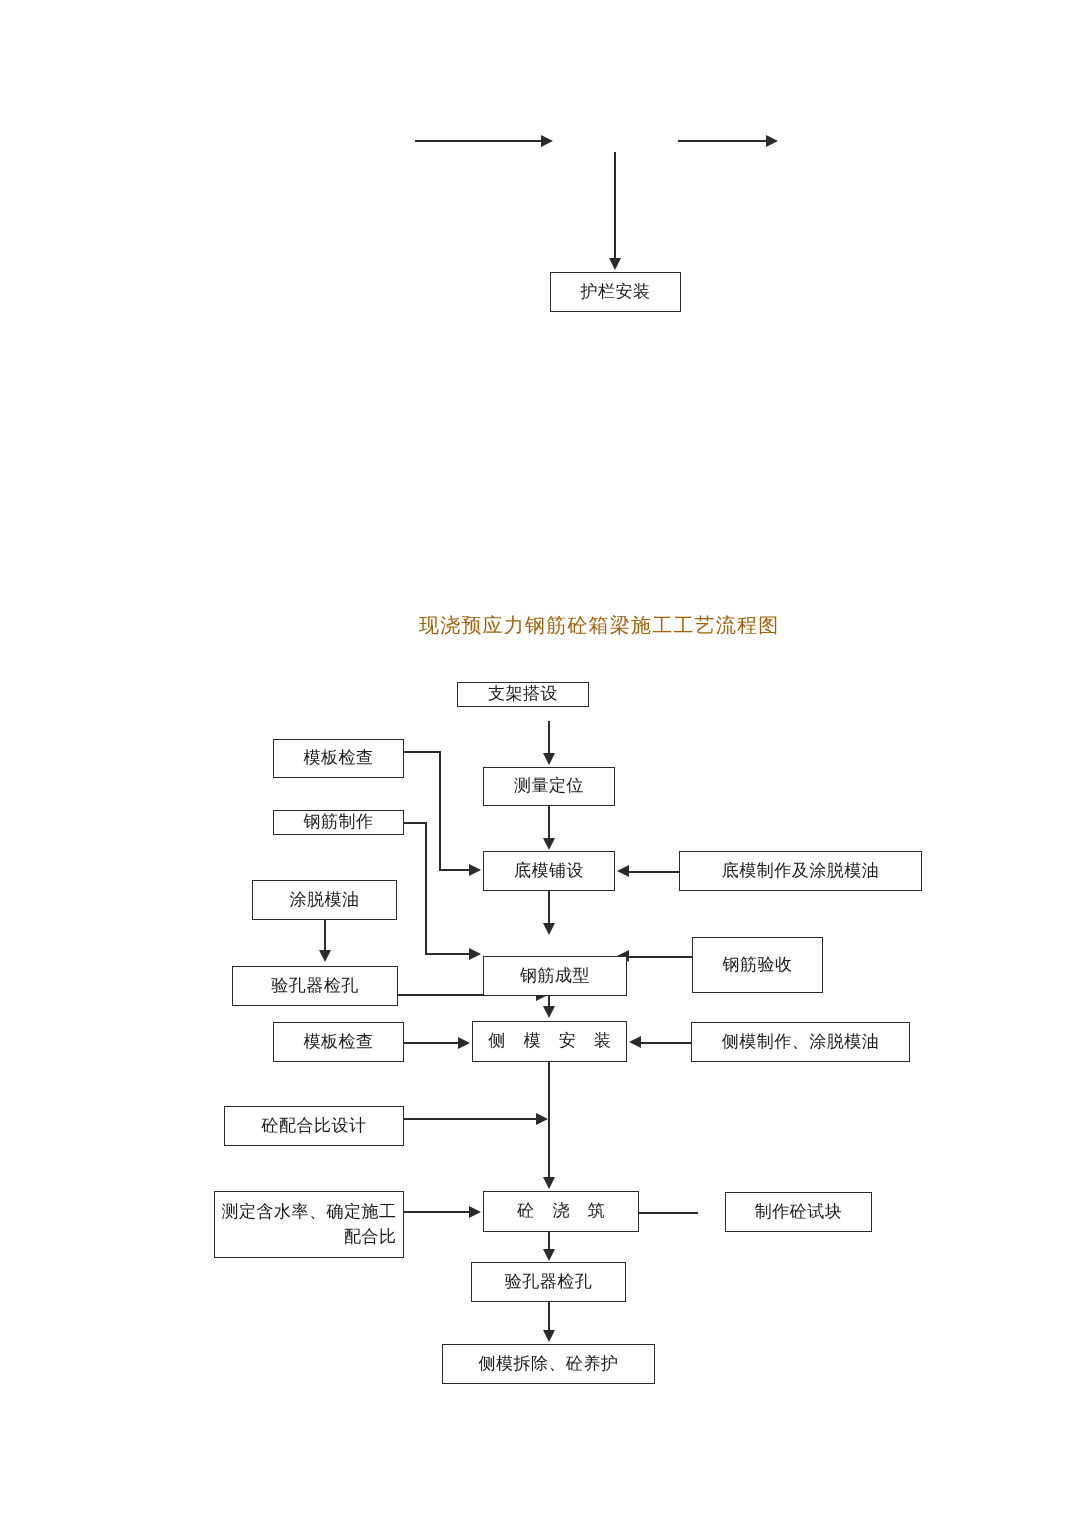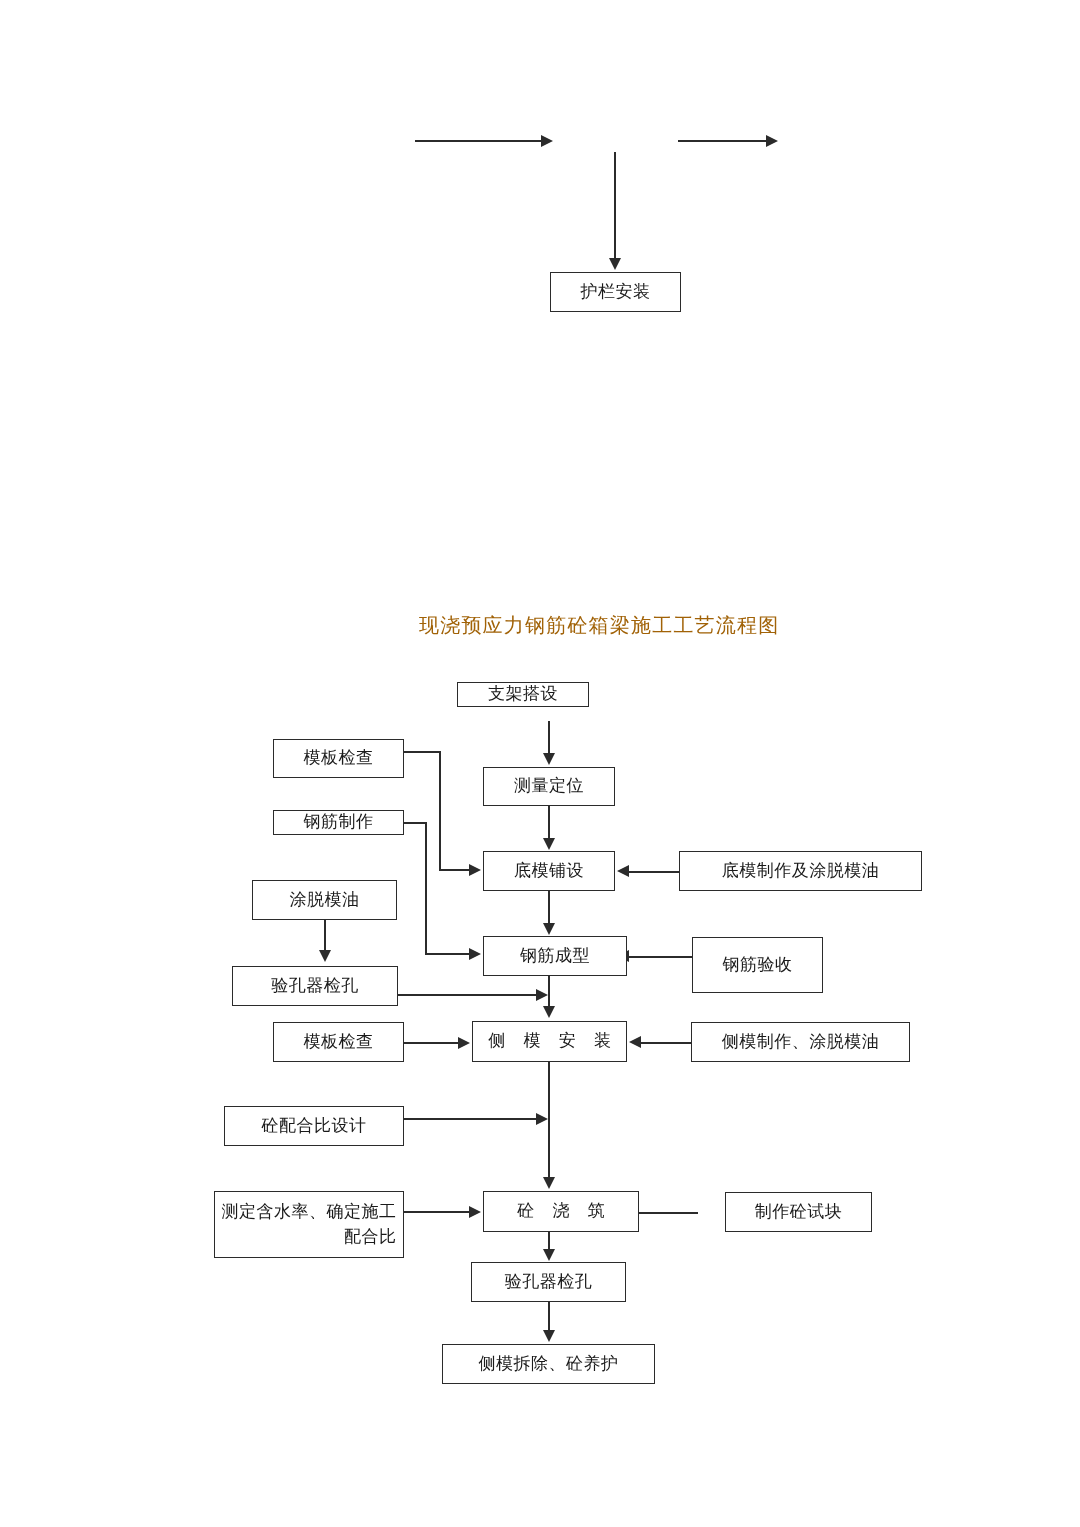--- a/index.html
+++ b/index.html
@@ -100,21 +100,21 @@
   <div class="title" style="left:419px; top:612px;">现浇预应力钢筋砼箱梁施工工艺流程图</div>
 
   <div>
 
     <div class="node" style="left:457px; top:682px; width:132px; height:25px;">支架搭设</div>
 
     <div class="node" style="left:483px; top:767px; width:132px; height:39px;">测量定位</div>
 
     <div class="node" style="left:483px; top:851px; width:132px; height:40px;text-align:right;">底模铺设</div>
 
-    <div class="node" style="left:483px; top:936px; width:144px; height:40px;">钢筋成型</div>
+    <div class="node" style="left:483px; top:956px; width:144px; height:40px;">钢筋成型</div>
 
     <div class="node spaced" style="left:472px; top:1021px; width:155px; height:41px;">侧 模 安 装</div>
 
     <div class="node spaced" style="left:483px; top:1191px; width:156px; height:41px;">砼 浇 筑</div>
 
     <div class="node" style="left:471px; top:1262px; width:155px; height:40px;">验孔器检孔</div>
 
     <div class="node" style="left:442px; top:1344px; width:213px; height:40px;">侧模拆除、砼养护</div>
 
     <div class="node" style="left:273px; top:739px; width:131px; height:39px;">模板检查</div>

